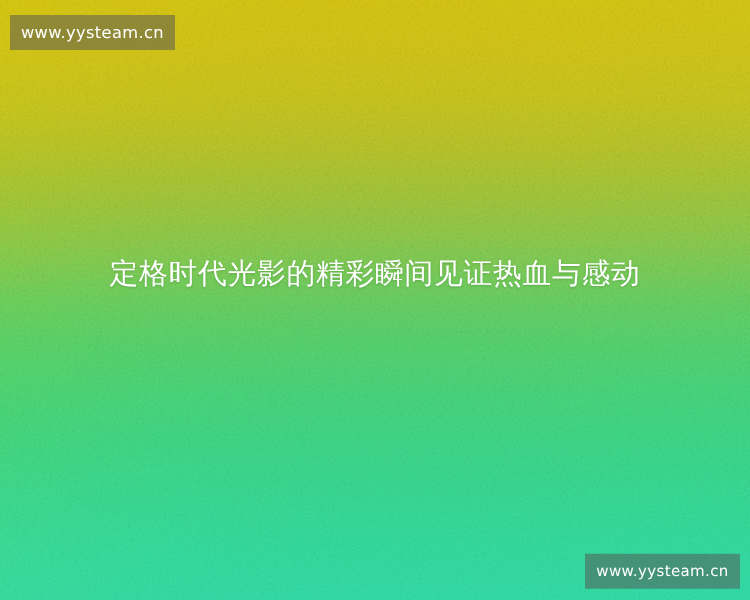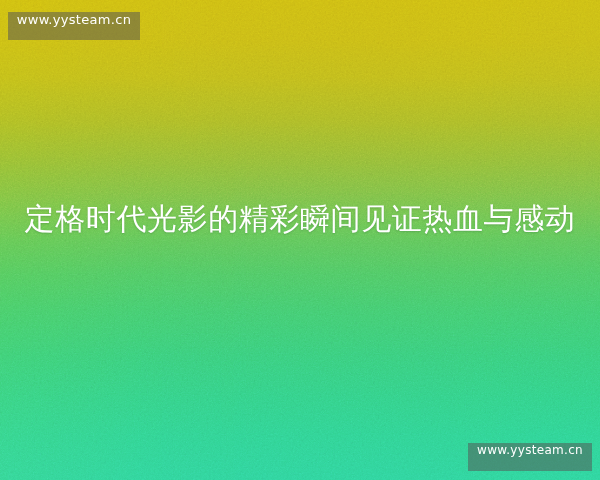--- a/index.html
+++ b/index.html
@@ -76,34 +76,34 @@
     left: 0;
     right: 0;
     top: 200px;
     text-align: center;
     pointer-events: none;
   }
 
   .caption-line {
     display: block;
     font-family: "DejaVu Sans", "Liberation Sans", sans-serif;
-    font-size: 30px;
+    font-size: 23px;
     line-height: 38px;
     font-weight: 400;
     color: #ffffff;
     letter-spacing: 0.6px;
     text-shadow: 0 1px 2px rgba(40, 90, 50, 0.28);
     white-space: nowrap;
   }
 
   
   .watermark {
     position: absolute;
     display: flex;
-    align-items: flex-start;
+    align-items: center;
     justify-content: center;
     background: rgba(85, 85, 85, 0.52);
     color: #ffffff;
     font-family: "DejaVu Sans", "Liberation Sans", sans-serif;
     font-size: 13px;
     letter-spacing: 0.3px;
     white-space: nowrap;
   }
 
   .watermark-tl {

